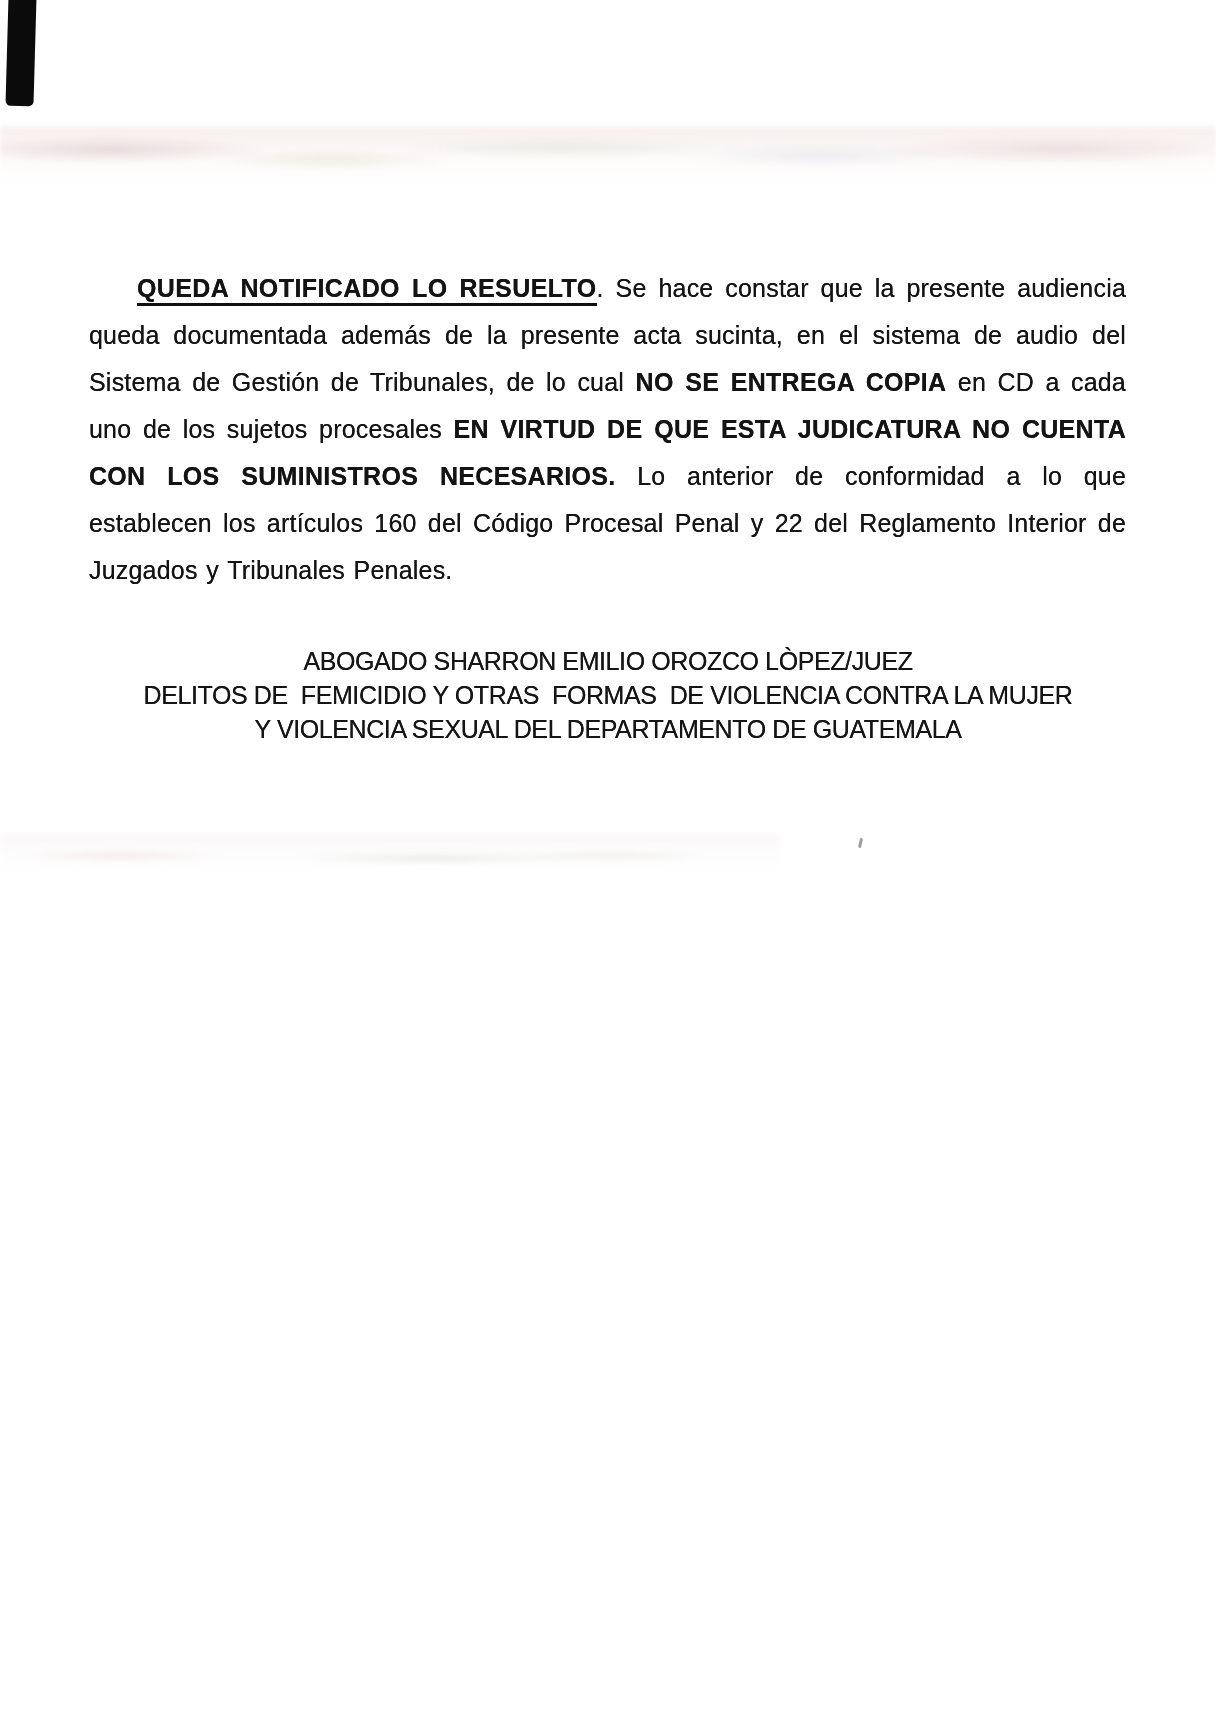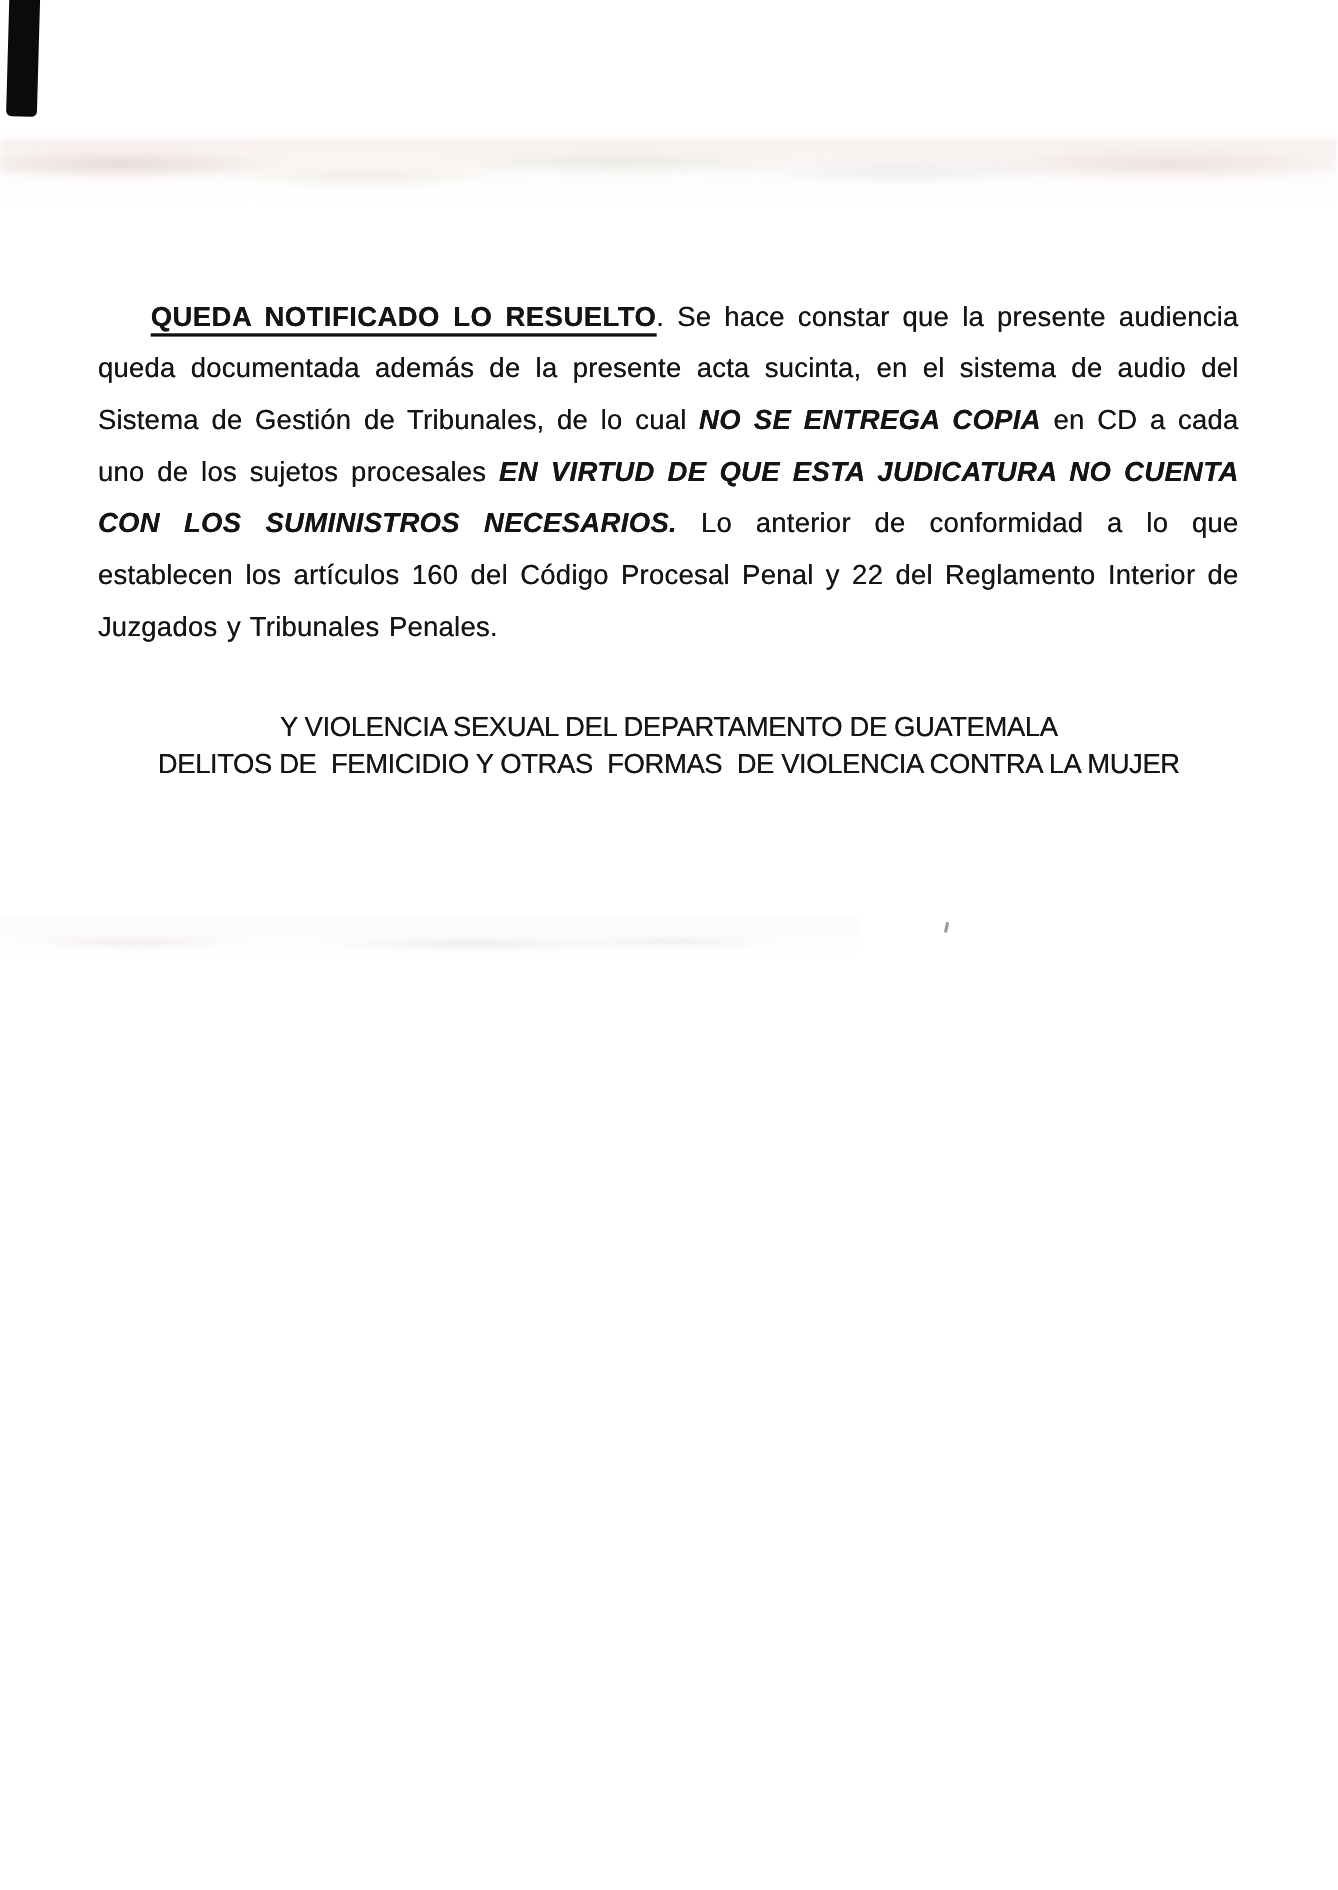--- a/index.html
+++ b/index.html
@@ -58,21 +58,21 @@
     text-shadow:0 0 .5px rgba(0,0,0,.85);
   }
   .para .lead{
     font-weight:bold;
     letter-spacing:.4px;
     border-bottom:3.5px solid #101010;
     padding-bottom:1px;
     margin-left:48px;
   }
   .para .emph{
-    font-weight:bold;font-style:italic;
+    font-weight:bold;
     letter-spacing:.3px;
     margin-top:43px;
   }
   .sig{
     position:absolute;left:40px;top:644px;width:1136px;
     font-size:25px;line-height:34px;
     color:#151515;
     text-align:center;
     letter-spacing:-0.4px;
     text-shadow:0 0 .5px rgba(0,0,0,.85);
@@ -84,21 +84,22 @@
 
 <div class="page">
 
   <div class="scan-bar"></div>
 
   <div class="noise-top"></div>
 
   <p class="para"><span class="lead">QUEDA NOTIFICADO LO RESUELTO</span><span>. Se hace constar que la presente audiencia queda documentada además de la presente acta sucinta, en el sistema de audio del Sistema de Gestión de Tribunales, de lo cual </span><span class="emph">NO SE ENTREGA COPIA</span><span>  en CD a cada uno de los sujetos procesales  </span><span class="emph">EN VIRTUD DE QUE ESTA JUDICATURA NO CUENTA CON LOS SUMINISTROS NECESARIOS.</span><span> Lo anterior de conformidad a lo que establecen los artículos 160 del Código Procesal Penal y 22 del Reglamento Interior de Juzgados y Tribunales Penales.</span></p>
 
   <div class="sig">
+    <div class="sig-line">ABOGADO SHARRON EMILIO OROZCO LÒPEZ/JUEZ</div>
+    <div class="sig-line">DELITOS DE  FEMICIDIO Y OTRAS  FORMAS  DE VIOLENCIA CONTRA LA MUJER</div>
     <div class="sig-line">Y VIOLENCIA SEXUAL DEL DEPARTAMENTO DE GUATEMALA</div>
-    <div class="sig-line">DELITOS DE  FEMICIDIO Y OTRAS  FORMAS  DE VIOLENCIA CONTRA LA MUJER</div>
   </div>
 
   <div class="noise-bottom"></div>
 
   <div class="stray-mark"></div>
 
 </div>
 
 </body></html>

